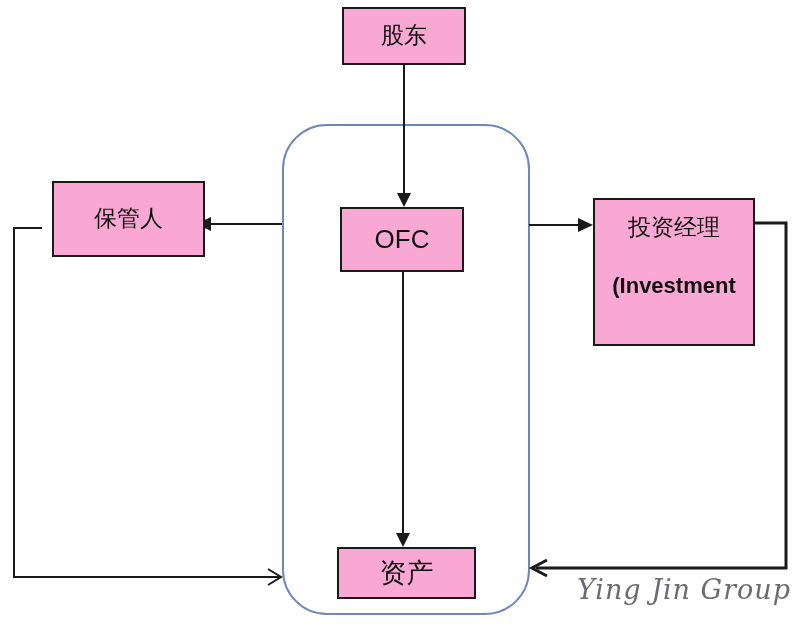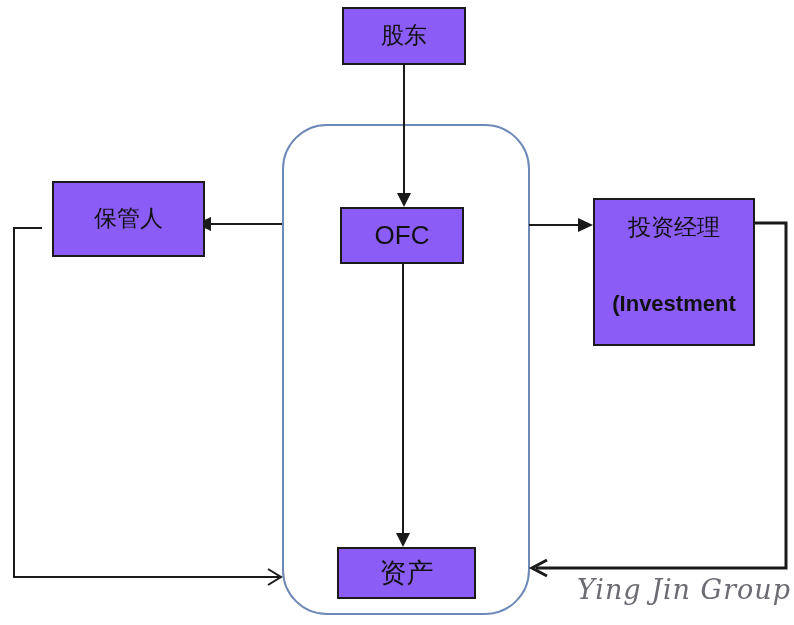--- a/index.html
+++ b/index.html
@@ -38,36 +38,36 @@
     fill: none;
   }
   svg .stickhead.thick { stroke-width: 3; }
   svg .container-rect {
     fill: none;
     stroke: var(--container-border);
     stroke-width: 2;
   }
   .box {
     position: absolute;
-    background: #8b5cf6;
+    background: #f9a8d4;
     border: 2px solid var(--box-border);
     display: flex;
     flex-direction: column;
     align-items: center;
     justify-content: center;
     text-align: center;
     line-height: 1.35;
   }
   .box-shareholder { left: 342px; top: 7px;  width: 124px; height: 58px; font-size: 23px; }
-  .box-ofc        { left: 340px; top: 207px; width: 124px; height: 57px; font-size: 26px; justify-content: center; }
+  .box-ofc        { left: 340px; top: 207px; width: 124px; height: 65px; font-size: 26px; justify-content: center; }
   .box-asset      { left: 337px; top: 547px; width: 139px; height: 52px; font-size: 27px; }
   .box-custodian  { left: 52px;  top: 181px; width: 153px; height: 76px; font-size: 21px; }
   .box-custodian .cn { font-size: 23px; }
   .box-im         { left: 593px; top: 198px; width: 162px; height: 148px; font-size: 22px;
-                    justify-content: flex-start; padding-top: 12px; gap: 18px; }
+                    justify-content: flex-start; padding-top: 12px; }
   .box-im .cn { font-size: 23px; margin-bottom: 26px; }
   .box-im .en { line-height: 1.5; font-weight: bold; }
   .watermark {
     position: absolute;
     right: 3px;
     top: 574px;
     font-family: "DejaVu Serif", "Liberation Serif", serif;
     font-style: italic;
     font-size: 27px;
     letter-spacing: 1px;

